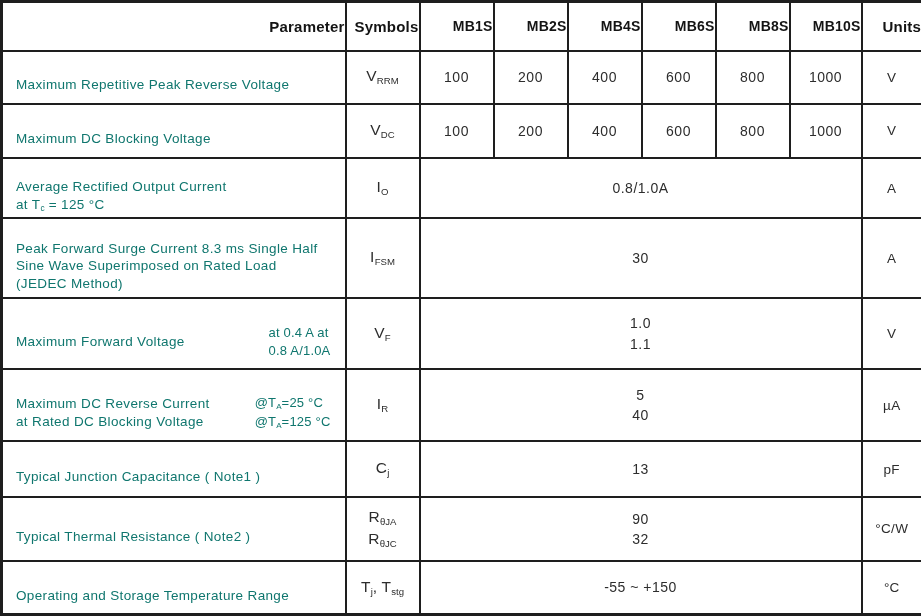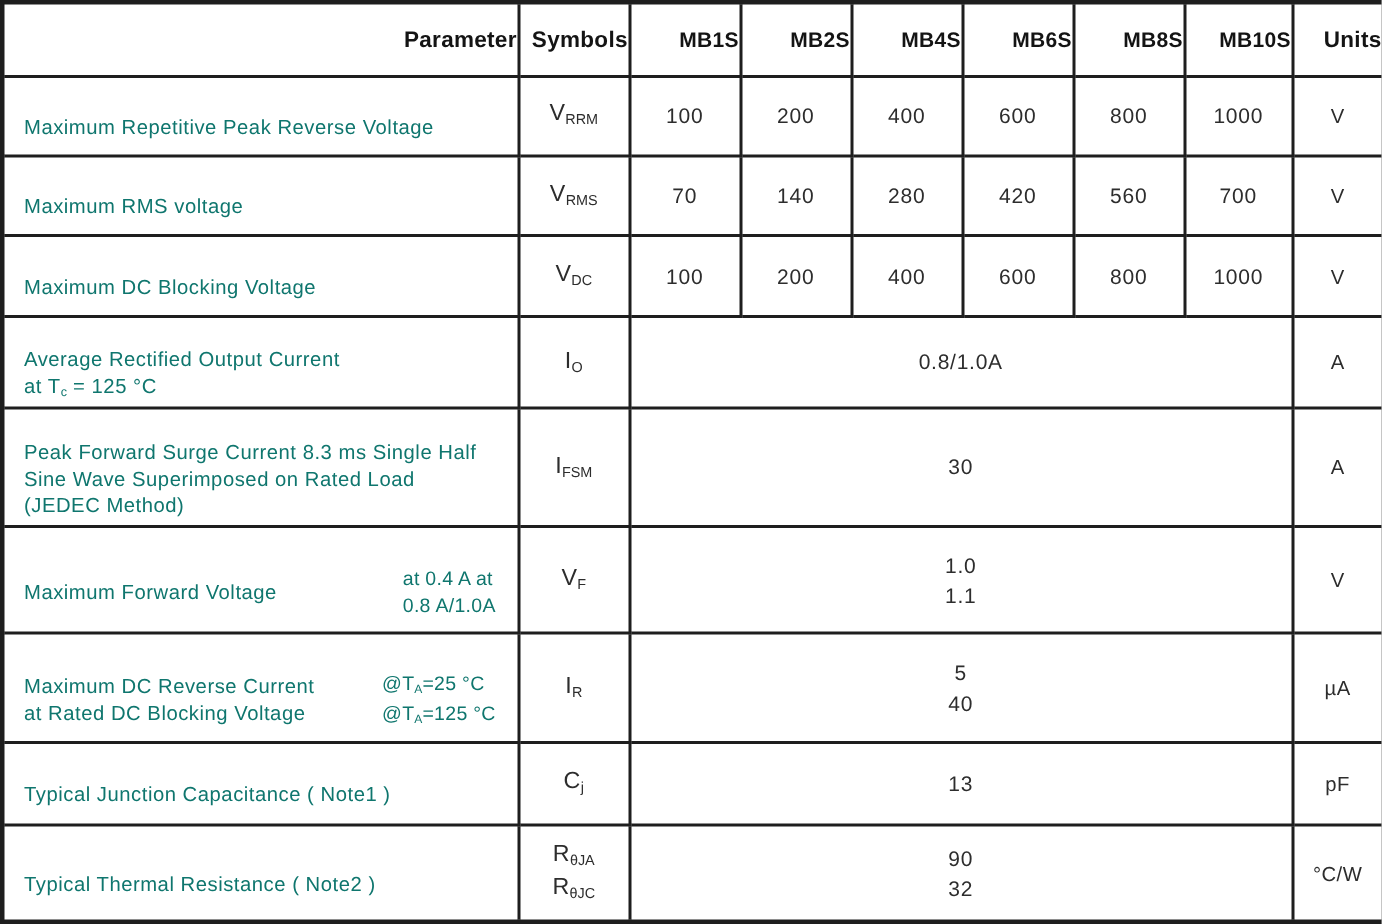--- a/index.html
+++ b/index.html
@@ -119,33 +119,20 @@
       <td class="sym"><span>V<sub>RRM</sub></span></td>
       <td class="val">100</td>
       <td class="val">200</td>
       <td class="val">400</td>
       <td class="val">600</td>
       <td class="val">800</td>
       <td class="val">1000</td>
       <td class="unit">V</td>
     </tr>
 
-    <tr style="height:48px">
-      <td class="param">
-          <span class="vline">Maximum RMS voltage</span>
-        </td>
-      <td class="sym"><span>V<sub>RMS</sub></span></td>
-      <td class="val">70</td>
-      <td class="val">140</td>
-      <td class="val">280</td>
-      <td class="val">420</td>
-      <td class="val">560</td>
-      <td class="val">700</td>
-      <td class="unit">V</td>
-    </tr>
 
     <tr style="height:49px">
       <td class="param">
           <span class="vline">Maximum DC Blocking Voltage</span>
         </td>
       <td class="sym"><span>V<sub>DC</sub></span></td>
       <td class="val">100</td>
       <td class="val">200</td>
       <td class="val">400</td>
       <td class="val">600</td>
@@ -237,14 +224,24 @@
         <span class="vline">R<sub>θJA</sub></span>
         <span class="vline">R<sub>θJC</sub></span>
       </td>
       <td class="val" colspan="6">
         <span class="vline">90</span>
         <span class="vline">32</span>
       </td>
       <td class="unit">°C/W</td>
     </tr>
 
+    <tr style="height:48px">
+      <td class="param">
+          <span class="vline">Operating and Storage Temperature Range</span>
+        </td>
+      <td class="sym"><span>T<sub>j</sub>, T<sub>stg</sub></span></td>
+      <td class="val" colspan="6">
+          <span class="vline">-55 ~ +150</span>
+        </td>
+      <td class="unit">°C</td>
+    </tr>
   </tbody>
 </table>
 
 </body></html>

